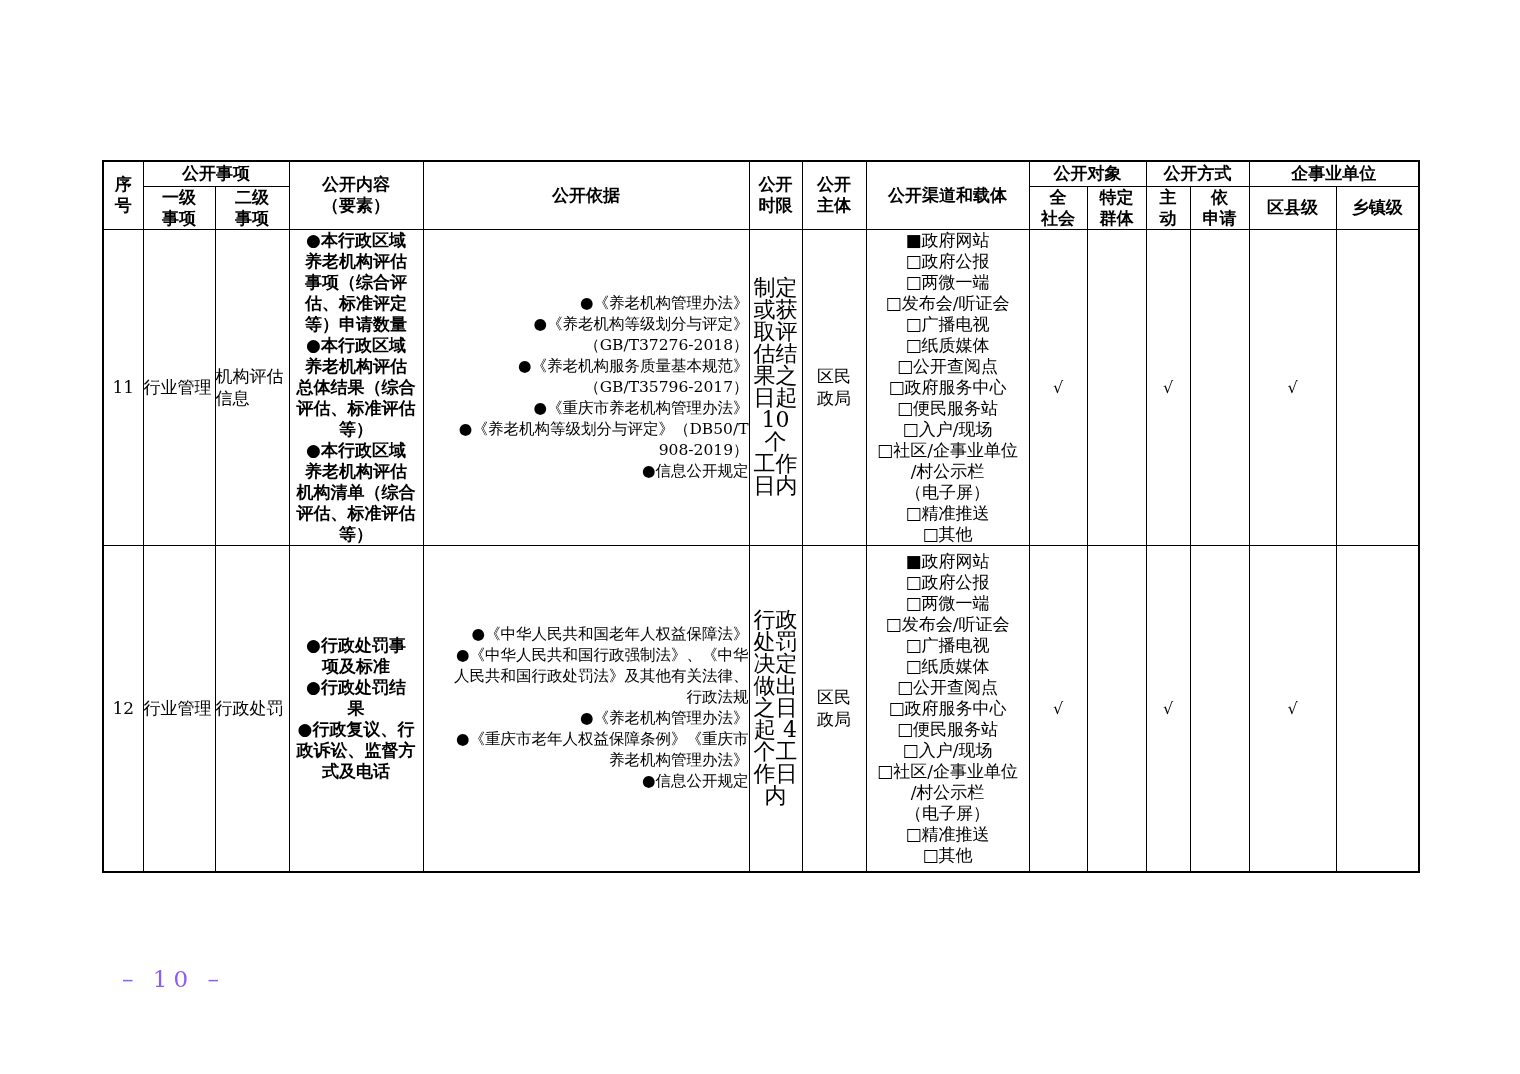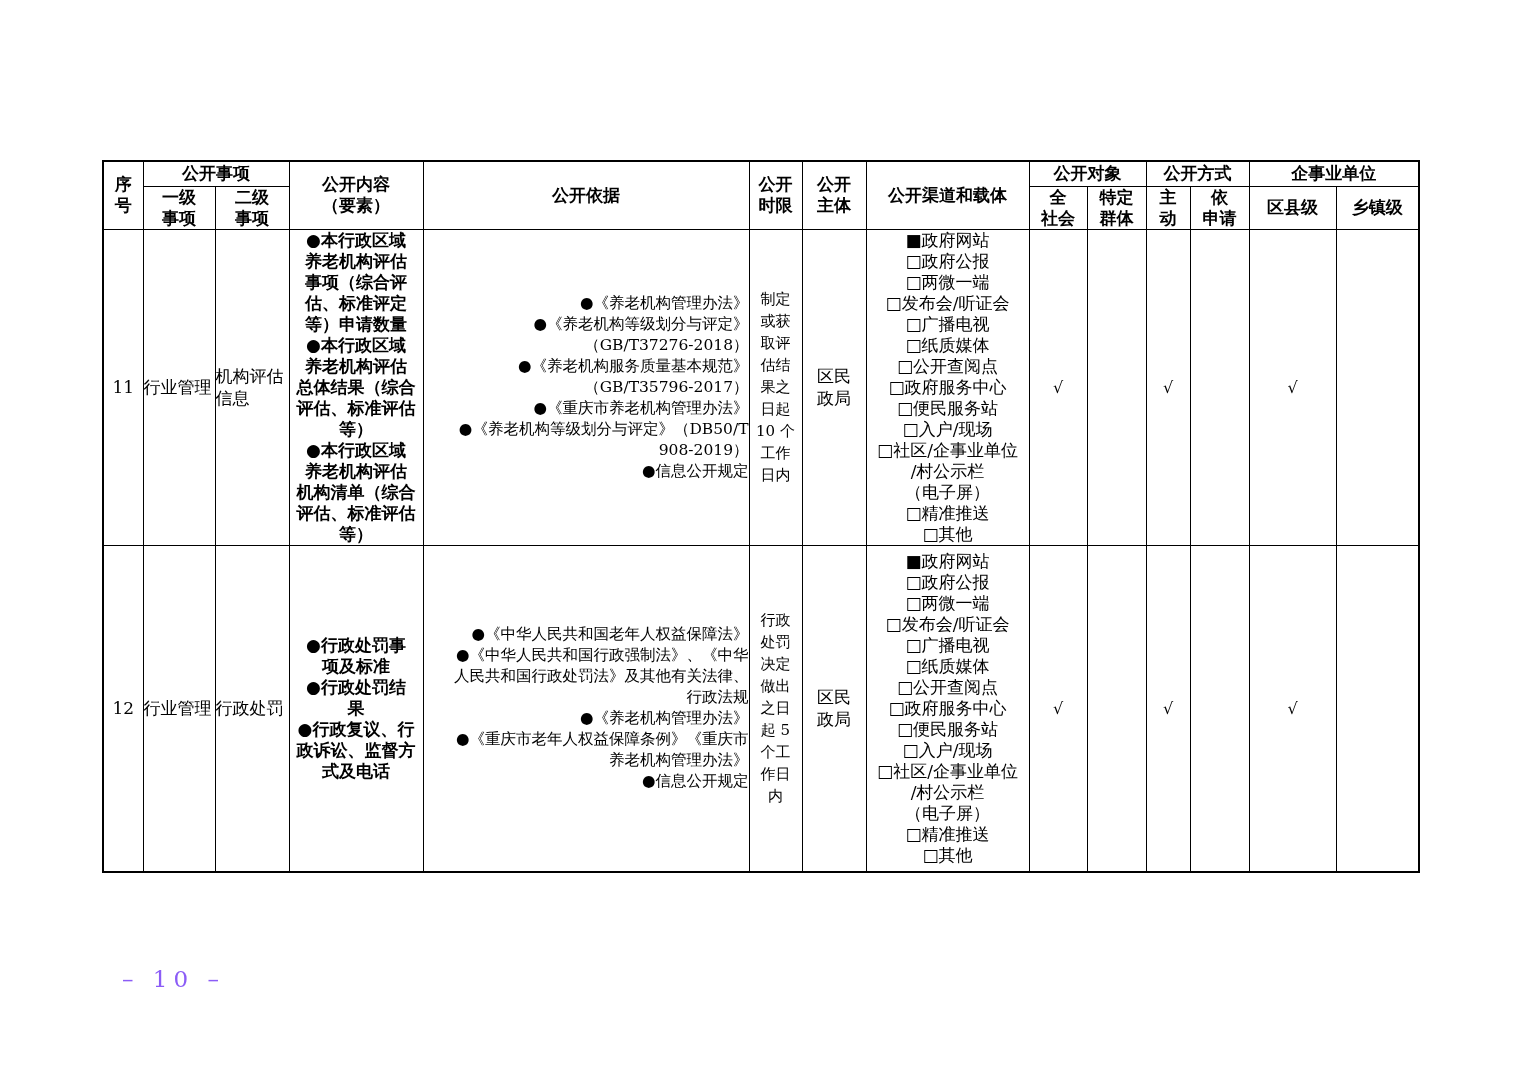--- a/index.html
+++ b/index.html
@@ -61,21 +61,21 @@
     margin-top: 20px;
   }
   .cell-channels {
     font-size: 17px;
     line-height: 21px;
     text-align: center;
     padding: 0 4px 0 8px;
     white-space: pre-line;
   }
   .cell-time {
-    font-size: 15px;
+    font-size: 22px;
     line-height: 22px;
     text-align: center;
     padding: 0 2px;
     white-space: pre-line;
   }
   .cell-wrap {
     font-size: 17px;
     line-height: 22px;
     text-align: left;
     padding: 0 4px;
@@ -230,21 +230,21 @@
 行政法规
 ●《养老机构管理办法》
 ●《重庆市老年人权益保障条例》《重庆市
 养老机构管理办法》
 ●信息公开规定</td>
       <td class="cell-time">行政
 处罚
 决定
 做出
 之日
-起 5
+起 4
 个工
 作日
 内</td>
       <td class="cell">区民
 政局</td>
       <td class="cell-channels">■政府网站
 □政府公报
 □两微一端
 □发布会/听证会
 □广播电视

